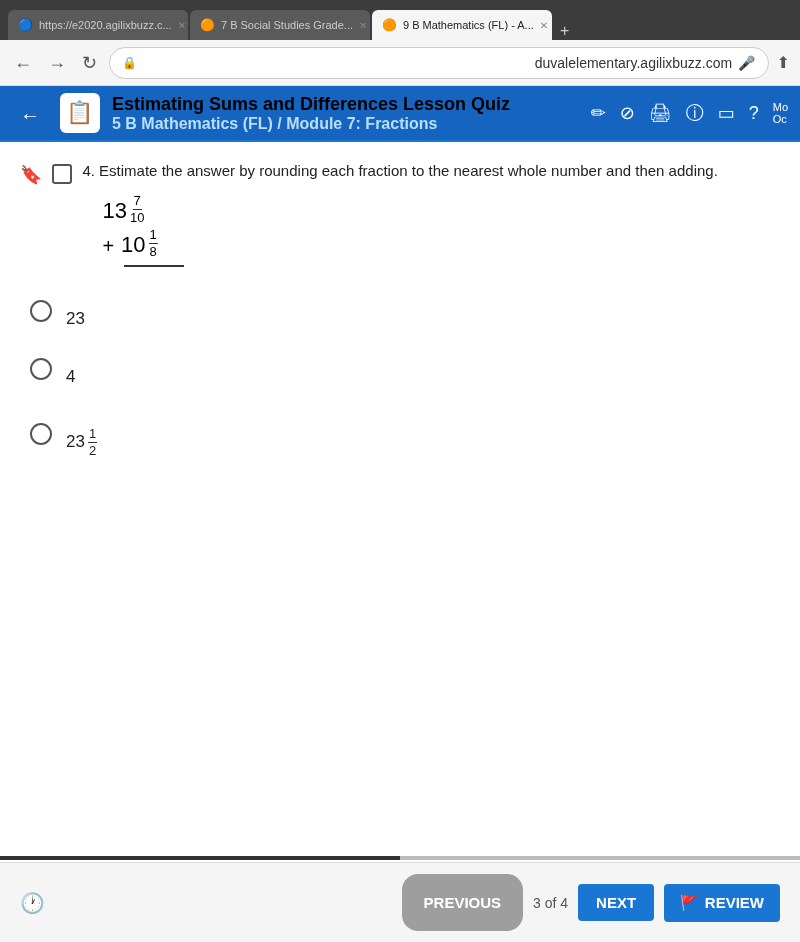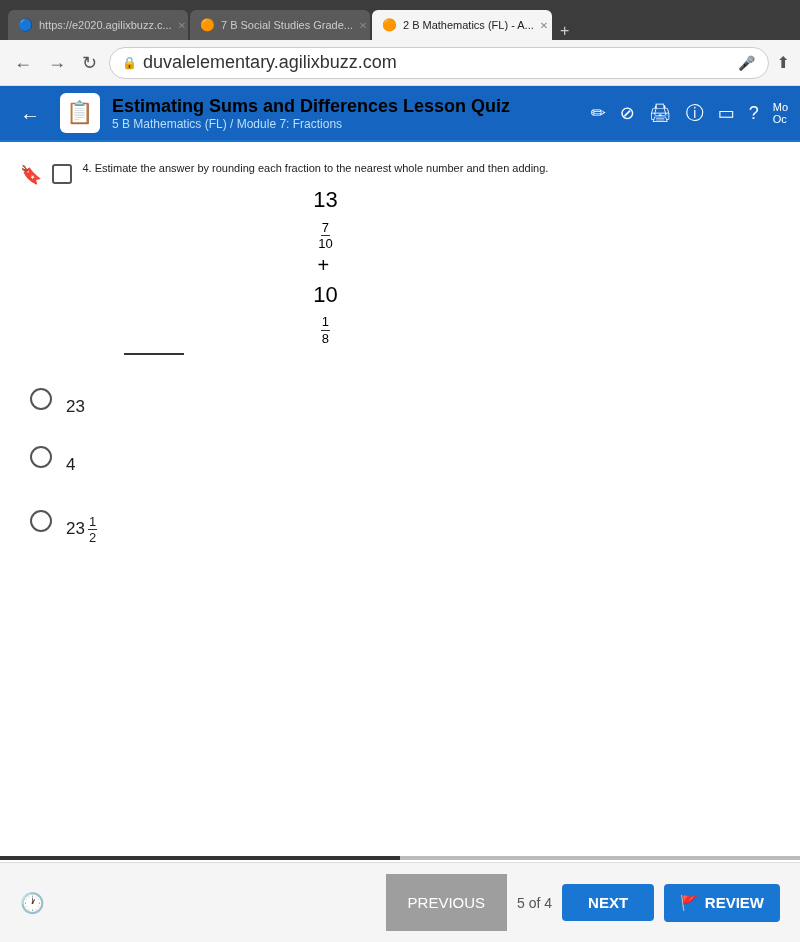--- a/index.html
+++ b/index.html
@@ -11,66 +11,66 @@
     .tab { background: #5a5a5a; color: #ccc; font-size: 11px; padding: 4px 10px; border-radius: 6px 6px 0 0; display: flex; align-items: center; gap: 6px; height: 30px; max-width: 180px; overflow: hidden; white-space: nowrap; }
     .tab.active { background: #f5f5f5; color: #222; }
     .tab-close { font-size: 10px; color: #888; cursor: pointer; }
     .tab-add { color: #ccc; font-size: 16px; padding: 0 6px; cursor: pointer; }
 
     
     .address-bar-row { background: #f5f5f5; height: 46px; display: flex; align-items: center; padding: 0 10px; gap: 8px; border-bottom: 1px solid #ddd; }
     .nav-btn { background: none; border: none; cursor: pointer; font-size: 18px; color: #555; padding: 4px; border-radius: 50%; }
     .address-box { flex: 1; background: #fff; border: 1px solid #ccc; border-radius: 20px; height: 32px; display: flex; align-items: center; padding: 0 12px; gap: 6px; }
     .lock-icon { color: #888; font-size: 12px; }
-    .address-text { flex: 1; font-size: 18px; color: #333; text-align: left; }
+    .address-text { flex: 1; font-size: 14px; color: #333; text-align: right; }
     .mic-icon { color: #888; font-size: 14px; }
     .share-icon { color: #555; font-size: 16px; }
 
     
     .app-header { background: #1565c0; color: white; height: 56px; display: flex; align-items: center; padding: 0 12px; gap: 12px; border-bottom: 2px solid #1976d2; }
     .back-btn-white { background: none; border: none; color: white; font-size: 20px; cursor: pointer; padding: 4px 8px; }
     .header-icon { background: #fff; border-radius: 6px; width: 40px; height: 40px; display: flex; align-items: center; justify-content: center; }
     .header-icon-inner { font-size: 22px; }
     .header-title-block { flex: 1; }
     .header-main-title { font-size: 18px; font-weight: bold; color: #000000; }
-    .header-sub-title { font-size: 12px; color: #bbdefb; }
+    .header-sub-title { font-size: 16px; color: #bbdefb; font-weight: bold; }
     .header-tools { display: flex; align-items: center; gap: 14px; margin-left: auto; }
     .tool-icon { color: white; font-size: 18px; cursor: pointer; }
     .more-text { color: white; font-size: 11px; cursor: pointer; }
 
     
     .content-area { background: #fff; padding: 20px 20px 0 20px; height: calc(942px - 40px - 46px - 56px - 80px); overflow-y: auto; }
 
     
     .question-row { display: flex; align-items: flex-start; gap: 10px; margin-bottom: 20px; }
     .bookmark-icon { font-size: 18px; color: #aaa; cursor: pointer; margin-top: 2px; }
     .checkbox-icon { width: 20px; height: 20px; border: 2px solid #555; border-radius: 3px; cursor: pointer; flex-shrink: 0; margin-top: 2px; }
-    .question-text { font-size: 11px; color: #222; }
+    .question-text { font-size: 15px; color: #222; }
     .math-block { margin-top: 12px; margin-left: 20px; }
-    .math-number { font-size: 20px; display: flex; align-items: center; gap: 3px; line-height: 1.3; flex-direction: column; }
+    .math-number { font-size: 20px; display: flex; align-items: flex-end; gap: 3px; line-height: 1.3; }
     .whole-num { font-size: 22px; font-weight: 500; }
     .fraction { display: inline-flex; flex-direction: column; align-items: center; font-size: 12px; line-height: 1; vertical-align: top; margin-top: 2px; }
     .frac-num { border-bottom: 1px solid #333; padding: 0 1px; line-height: 1.2; font-size: 13px; }
     .frac-den { line-height: 1.2; font-size: 13px; }
     .math-line { border-bottom: 2px solid #333; width: 60px; margin: 6px 0 6px 22px; }
     .plus-sign { font-size: 20px; margin-right: 4px; }
 
     
     .options-list { margin-top: 10px; padding-left: 10px; }
     .option-row { display: flex; align-items: center; gap: 14px; margin-bottom: 22px; cursor: pointer; }
     .radio-circle { width: 22px; height: 22px; border-radius: 50%; border: 2px solid #555; flex-shrink: 0; background: white; }
     .option-label { font-size: 17px; color: #222; display: flex; align-items: center; gap: 3px; margin-top: 16px; }
 
     
     .footer { position: absolute; bottom: 0; left: 0; right: 0; height: 80px; background: #f5f5f5; border-top: 1px solid #ddd; display: flex; align-items: center; justify-content: space-between; padding: 0 20px; }
     .footer-clock { font-size: 20px; color: #555; }
     .footer-right { display: flex; align-items: center; gap: 10px; }
     .footer-progress { font-size: 14px; color: #555; }
-    .btn-prev { background: #9e9e9e; color: white; border: none; padding: 20px 22px; font-size: 15px; font-weight: normal; border-radius: 0; cursor: pointer; }
-    .btn-next { background: #1976d2; color: white; border: none; padding: 10px 26px; font-size: 15px; font-weight: bold; border-radius: 4px; cursor: pointer; }
+    .btn-prev { background: #9e9e9e; color: white; border: none; padding: 20px 22px; font-size: 15px; font-weight: bold; border-radius: 16px; cursor: pointer; }
+    .btn-next { background: #1976d2; color: white; border: none; padding: 10px 18px; font-size: 15px; font-weight: bold; border-radius: 4px; cursor: pointer; }
     .btn-review { background: #1976d2; color: white; border: none; padding: 10px 16px; font-size: 15px; font-weight: bold; border-radius: 4px; cursor: pointer; display: flex; align-items: center; gap: 6px; }
     .scrollbar-indicator { position: absolute; bottom: 82px; left: 0; right: 0; height: 4px; background: #bbb; }
     .scrollbar-thumb { background: #333; width: 50%; height: 4px; }
 
     .tab-favicon { font-size: 12px; }
   </style>
 </head>
 <body>
 
 <div class="browser-chrome">
@@ -80,21 +80,21 @@
       <span>https://e2020.agilixbuzz.c...</span>
       <span class="tab-close">✕</span>
     </div>
     <div class="tab">
       <span class="tab-favicon">🟠</span>
       <span>7 B Social Studies Grade...</span>
       <span class="tab-close">✕</span>
     </div>
     <div class="tab active">
       <span class="tab-favicon">🟠</span>
-      <span>2 B Mathematics (FL) - A...</span>
+      <span>9 B Mathematics (FL) - A...</span>
       <span class="tab-close">✕</span>
     </div>
     <span class="tab-add">+</span>
   </div>
 </div>
 
 <div class="address-bar-row">
   <button class="nav-btn">←</button>
   <button class="nav-btn">→</button>
   <button class="nav-btn">↻</button>
@@ -187,20 +187,20 @@
 </div>
 
 <div class="scrollbar-indicator">
   <div class="scrollbar-thumb"></div>
 </div>
 
 <div class="footer">
   <span class="footer-clock">🕐</span>
   <div class="footer-right">
     <button class="btn-prev">PREVIOUS</button>
-    <span class="footer-progress">5 of 4</span>
+    <span class="footer-progress">3 of 4</span>
     <button class="btn-next">NEXT</button>
     <button class="btn-review">
       <span>🚩</span>
       <span>REVIEW</span>
     </button>
   </div>
 </div>
 
 </body></html>

